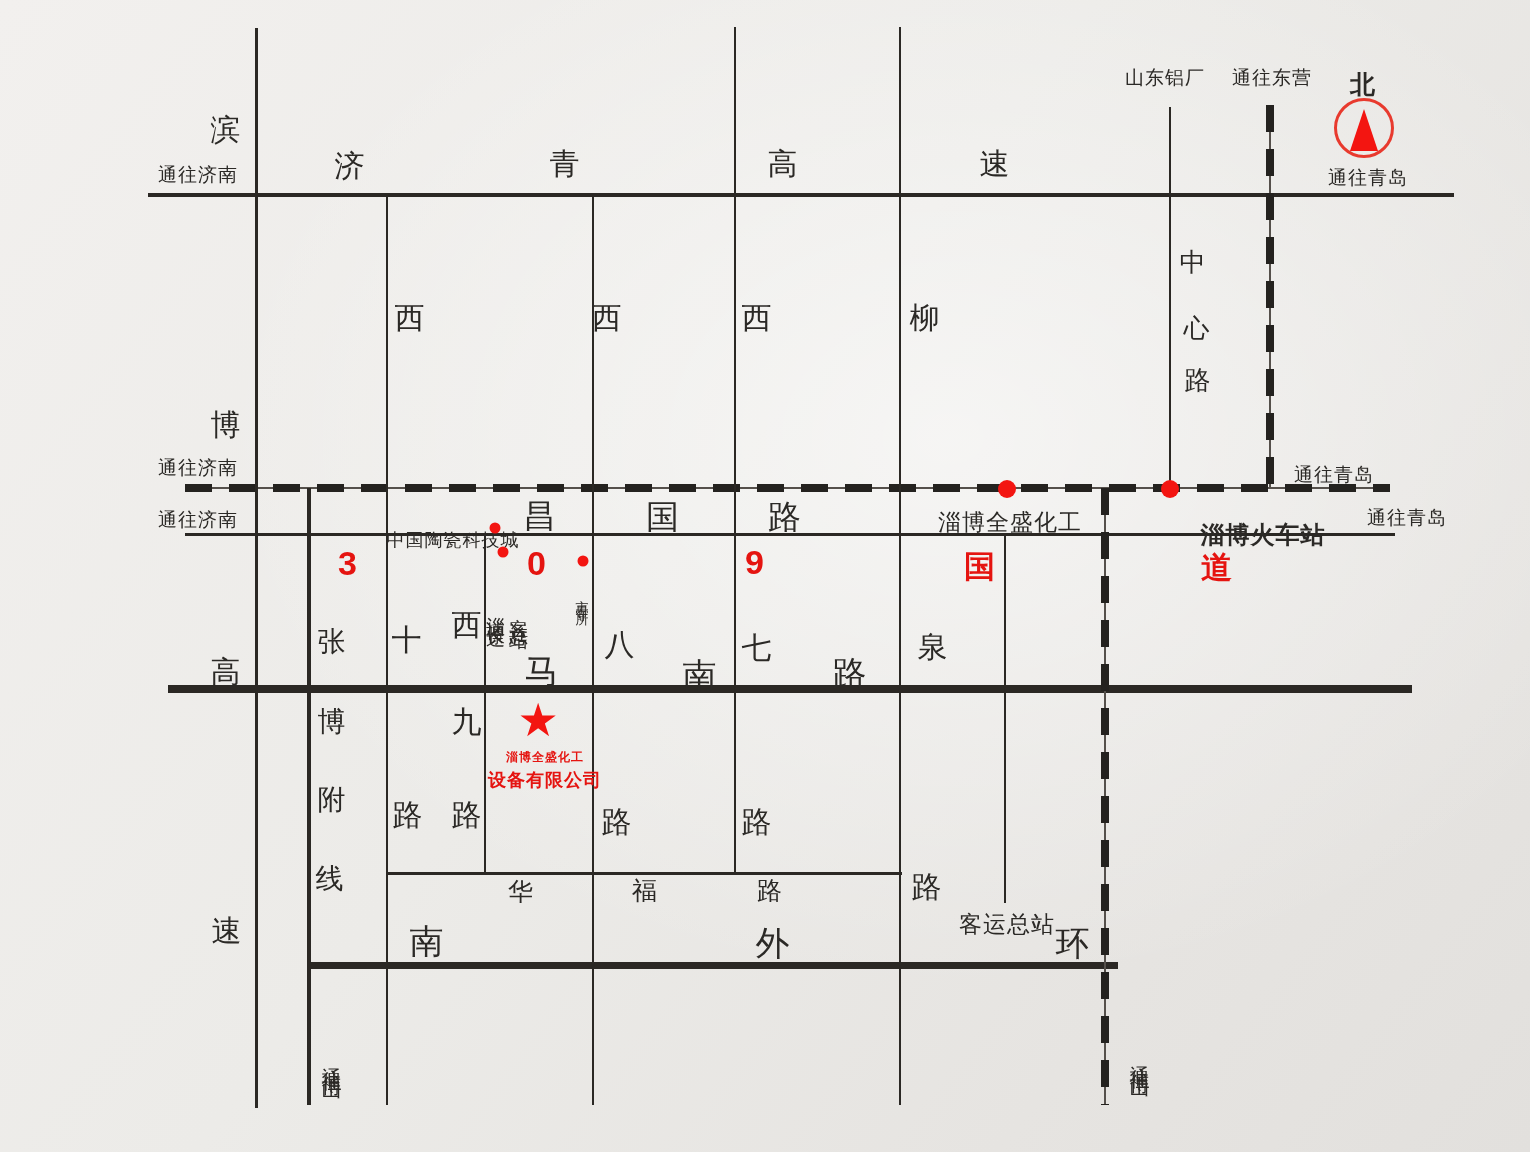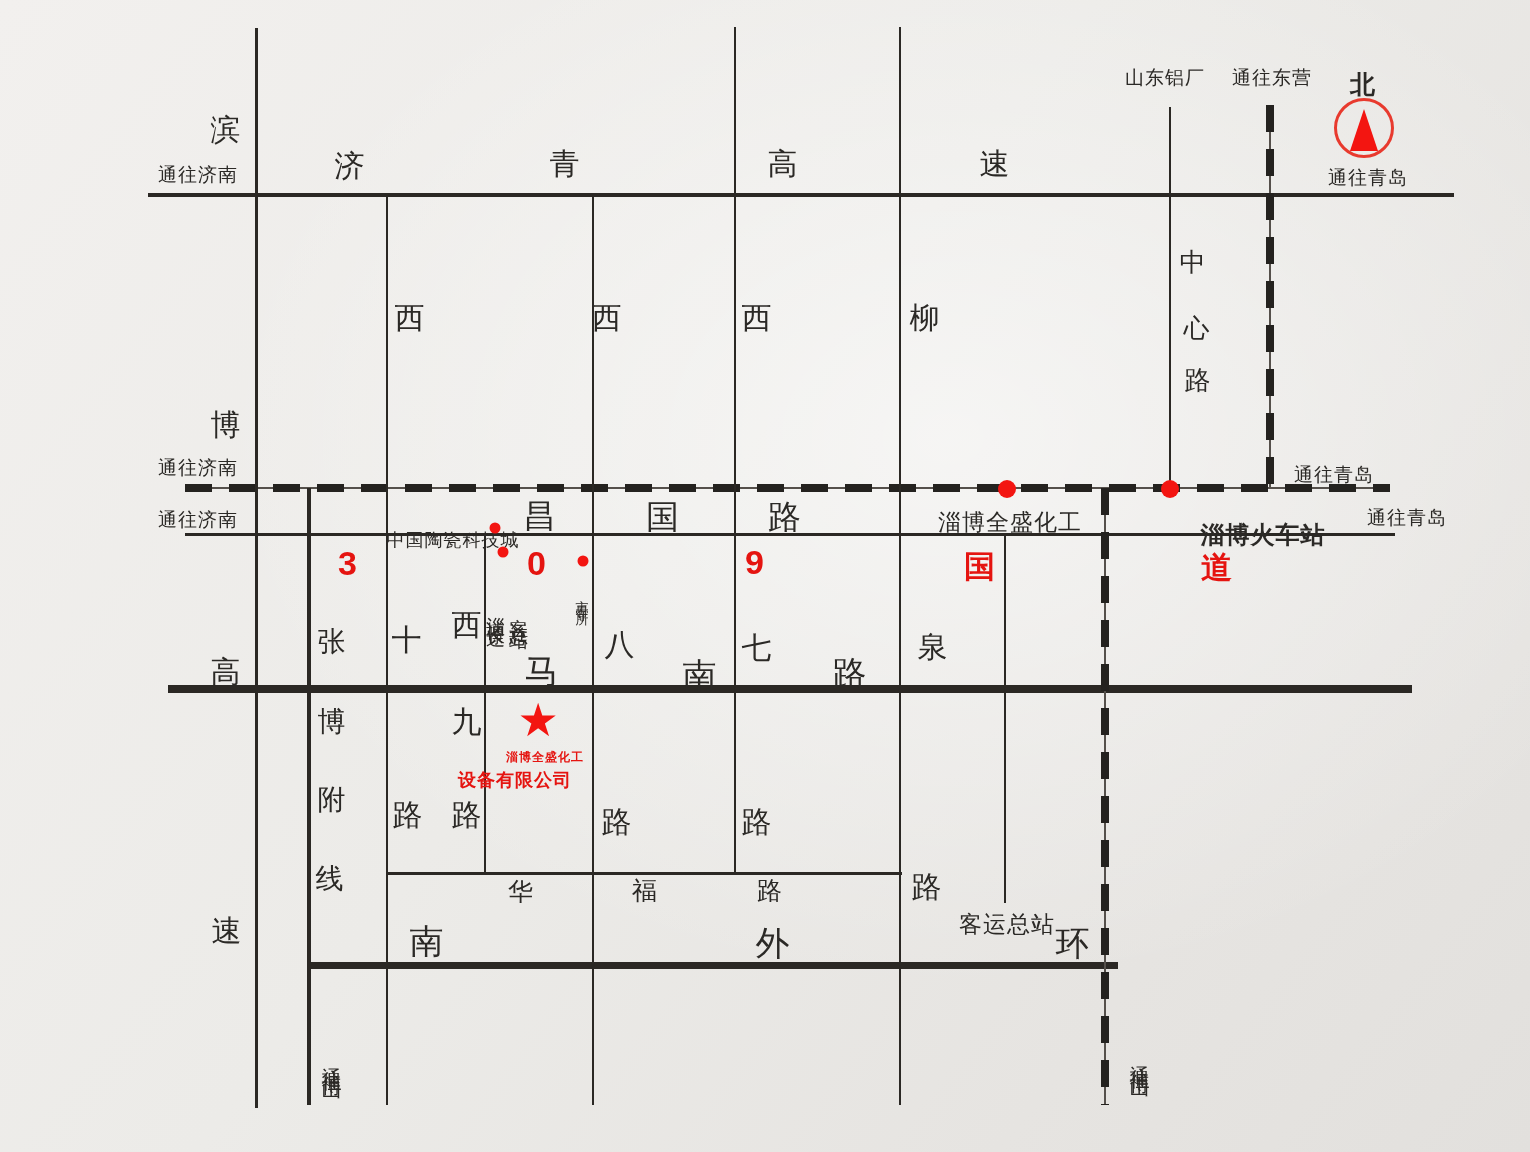--- a/index.html
+++ b/index.html
@@ -136,21 +136,21 @@
       <div class="lbl" style="left: 453px; top: 508px; font-size: 18px; margin-top: 32px;">中国陶瓷科技城</div>
       <div class="lbl v" style="left: 496px; top: 610px; font-size: 19px;">淄博长途</div>
       <div class="lbl v" style="left: 519px; top: 611px; font-size: 19px;">客运总站</div>
       <div class="lbl v" style="left: 582px; top: 598px; font-size: 13px;">市看守所</div>
       <div class="lbl" style="left: 1010px; top: 522px; font-size: 23px;">淄博全盛化工</div>
       <div class="lbl b" style="left: 1263px; top: 535px; font-size: 24px;">淄博火车站</div>
       <div class="lbl" style="left: 1007px; top: 924px; font-size: 23px;">客运总站</div>
       <div class="lbl v" style="left: 332px; top: 1059px; font-size: 20px;">通往博山</div>
       <div class="lbl v" style="left: 1140px; top: 1057px; font-size: 20px;">通往博山</div>
       <div class="lbl red b" style="left: 545px; top: 757px; font-size: 12px;">淄博全盛化工</div>
-      <div class="lbl red b" style="left: 515px; top: 780px; font-size: 18px;">设备有限公司</div>
+      <div class="lbl red b" style="left: 545px; top: 780px; font-size: 18px;">设备有限公司</div>
     </div>
   <div id="dot-layer">
       <div class="dot" style="left: 495px; top: 528px; width: 11px; height: 11px;"></div>
       <div class="dot" style="left: 503px; top: 552px; width: 11px; height: 11px;"></div>
       <div class="dot" style="left: 583px; top: 561px; width: 11px; height: 11px;"></div>
       <div class="dot" style="left: 1007px; top: 489px; width: 18px; height: 18px;"></div>
       <div class="dot" style="left: 1170px; top: 489px; width: 18px; height: 18px;"></div>
     </div>
 </div>
 

